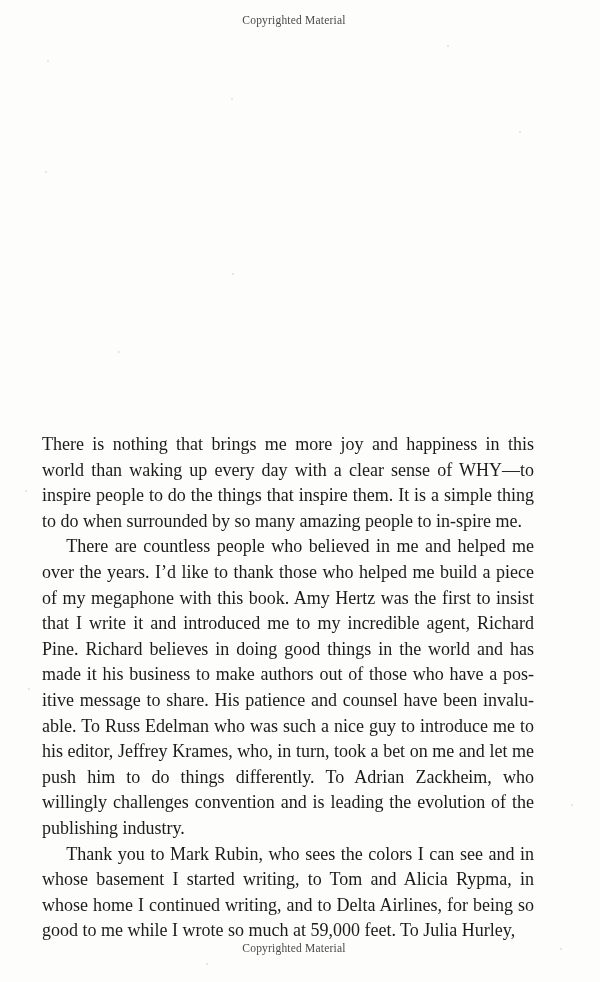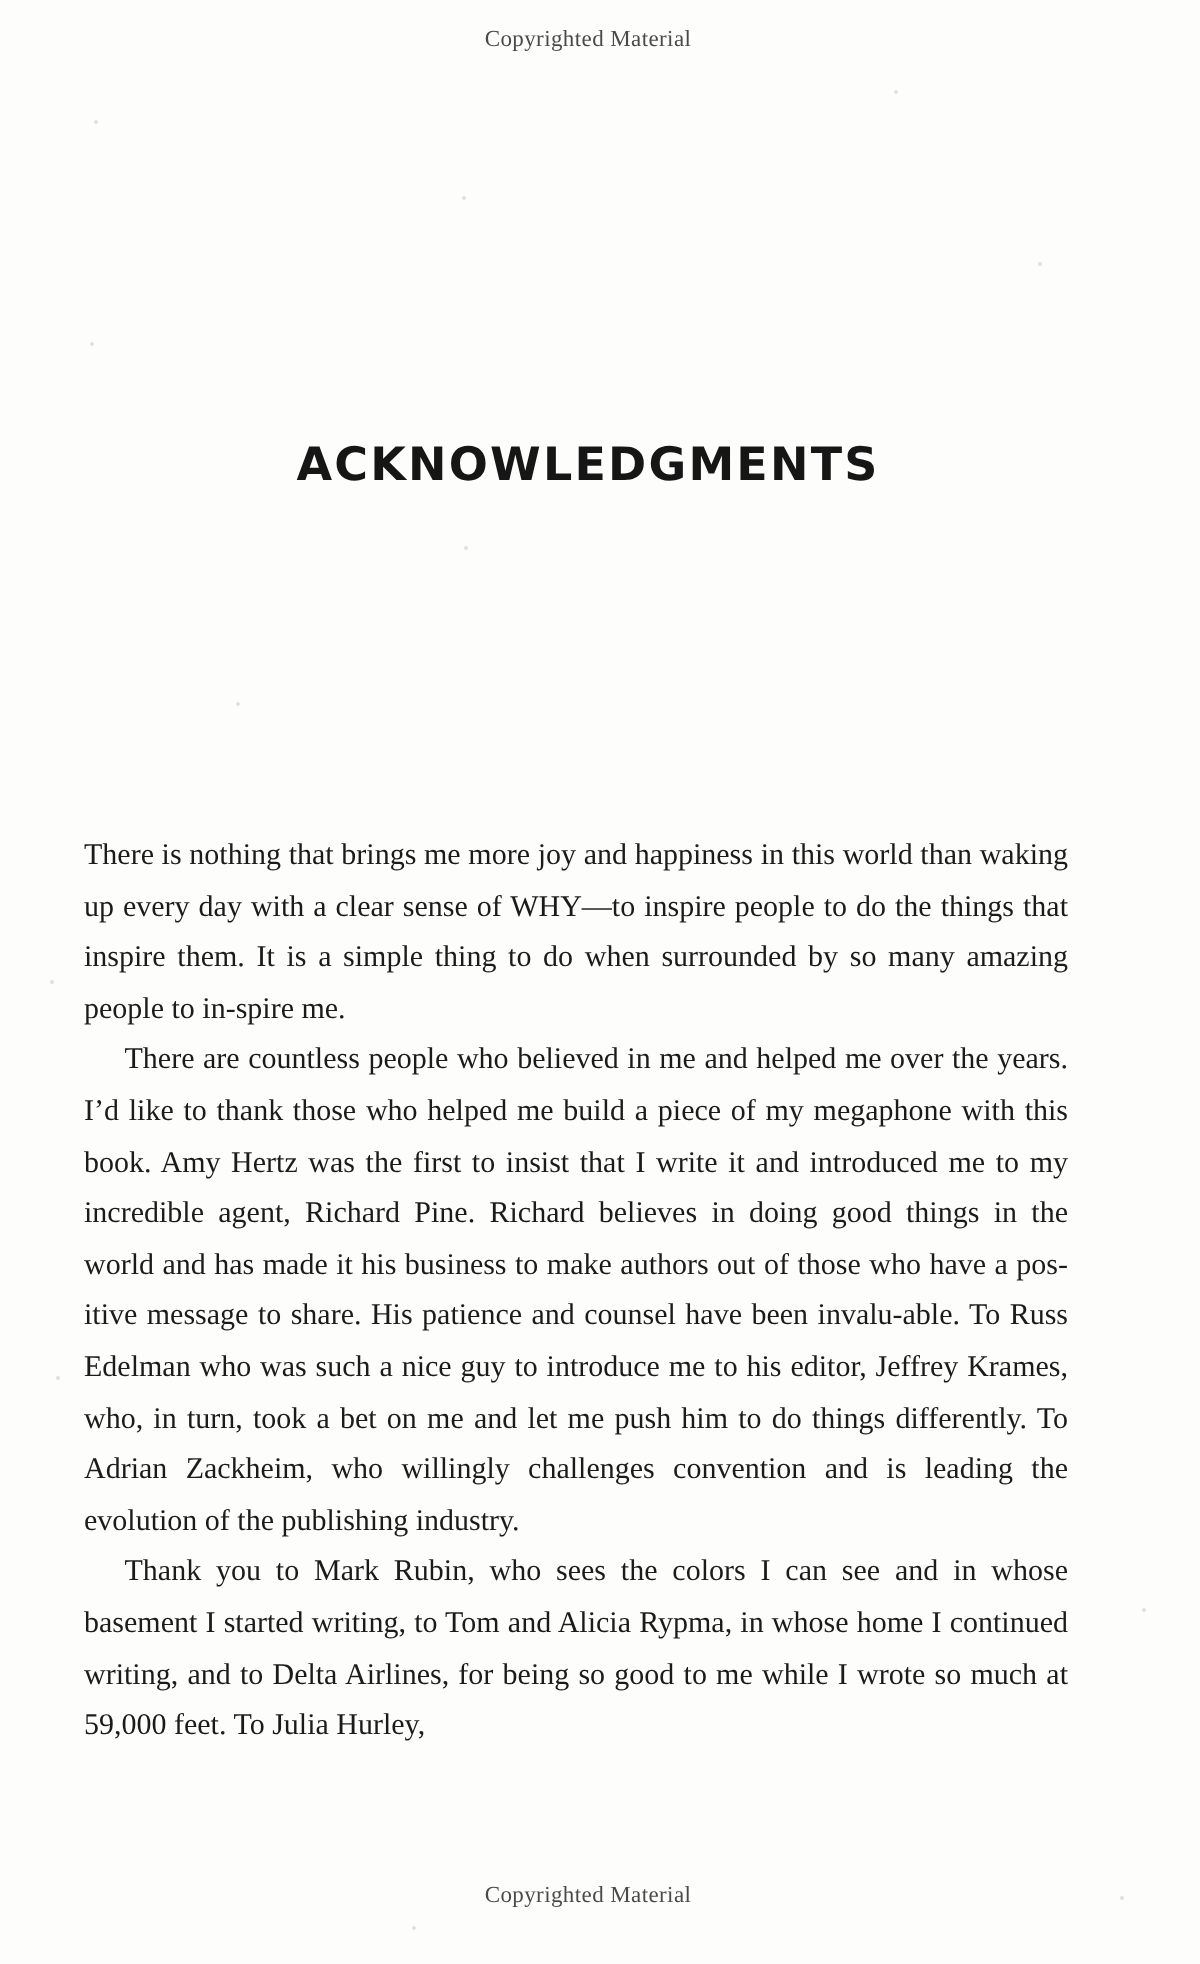--- a/index.html
+++ b/index.html
@@ -44,24 +44,24 @@
     width: 100%;
     text-align: center;
     font-family: "DejaVu Sans", sans-serif;
     font-weight: bold;
     font-size: 23px;
     letter-spacing: 1.1px;
     color: #161616;
   }
   .body-text {
     position: absolute;
-    top: 416px;
+    top: 432px;
     left: 42px;
     width: 492px;
-    font-size: 15px;
+    font-size: 18px;
     line-height: 25.6px;
     text-align: justify;
     text-justify: inter-word;
     color: #1b1b1b;
     -webkit-hyphens: manual;
     hyphens: manual;
   }
   .body-text p {
     margin: 0;
   }
@@ -77,21 +77,20 @@
     opacity: 0.75;
   }
 </style>
 </head>
 <body>
 
 <div class="page">
 
   <div class="watermark watermark-top">Copyrighted Material</div>
 
-  <h1 class="chapter-title">ACKNOWLEDGMENTS</h1>
 
   <div class="body-text">
     <p>There is nothing that brings me more joy and happiness in this world than waking up every day with a clear sense of WHY—to inspire people to do the things that inspire them. It is a simple thing to do when surrounded by so many amazing people to in-spire me.</p>
     <p>There are countless people who believed in me and helped me over the years. I’d like to thank those who helped me build a piece of my megaphone with this book. Amy Hertz was the first to insist that I write it and introduced me to my incredible agent, Richard Pine. Richard believes in doing good things in the world and has made it his business to make authors out of those who have a pos-itive message to share. His patience and counsel have been invalu-able. To Russ Edelman who was such a nice guy to introduce me to his editor, Jeffrey Krames, who, in turn, took a bet on me and let me push him to do things differently. To Adrian Zackheim, who willingly challenges convention and is leading the evolution of the publishing industry.</p>
     <p>Thank you to Mark Rubin, who sees the colors I can see and in whose basement I started writing, to Tom and Alicia Rypma, in whose home I continued writing, and to Delta Airlines, for being so good to me while I wrote so much at 59,000 feet. To Julia Hurley,</p>
   </div>
 
   <div class="watermark watermark-bottom">Copyrighted Material</div>
 
   <span class="speck" style="left:47px;top:60px;"></span>

